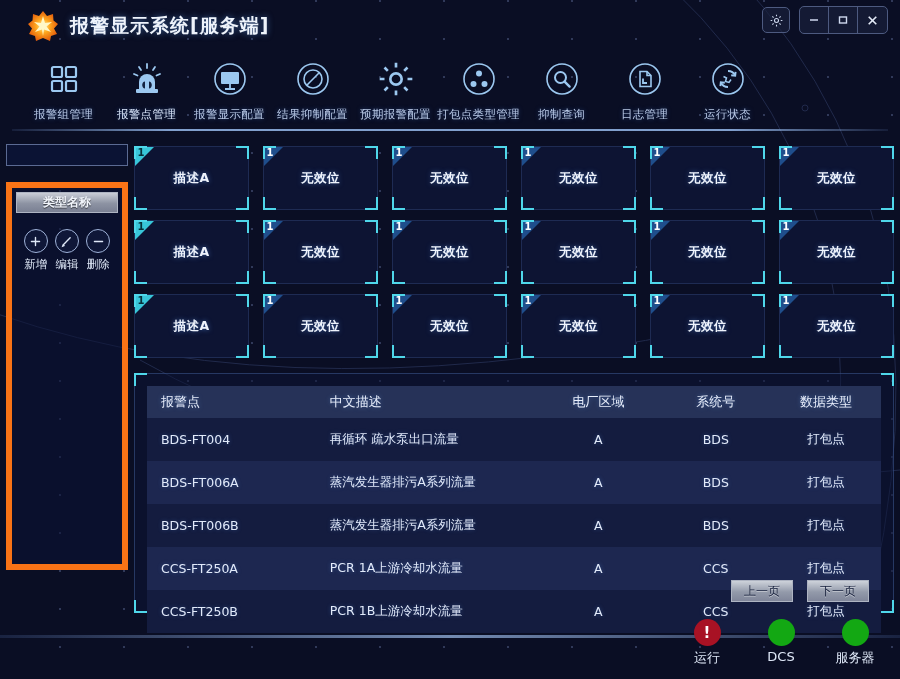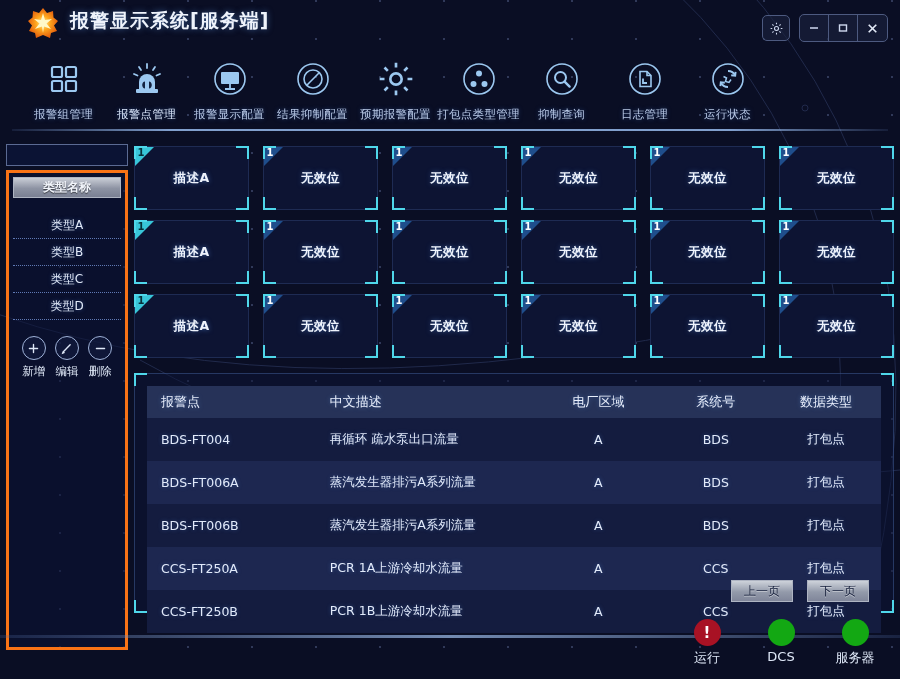--- a/index.html
+++ b/index.html
@@ -16,22 +16,22 @@
     background-image:radial-gradient(circle, rgba(120,140,190,.34) 1.1px, transparent 1.3px);
     background-size:64px 38px;
     background-position:28px 20px;
     pointer-events:none;
   }
   .bg-arcs{ position:absolute; inset:0; pointer-events:none; }
   .app{ position:absolute; inset:0; }
 
   
   .titlebar{
-    position:absolute; left:0; top:8px; width:900px; height:52px;
-    display:flex; align-items:flex-start;
+    position:absolute; left:0; top:0; width:900px; height:52px;
+    display:flex; align-items:center;
   }
   .logo{
     width:30px;height:30px;margin-left:28px;position:relative;flex:none;
   }
   .logo svg{display:block;}
   .app-title{
     margin-left:12px; font-size:19px; font-weight:bold; letter-spacing:1px;
     color:#eef3fb; text-shadow:0 0 6px rgba(90,150,230,.55);
   }
   .win-ctrls{ position:absolute; right:12px; top:6px; display:flex; align-items:center; gap:9px; }
@@ -74,22 +74,22 @@
   .search-box{
     height:22px; border:1px solid #5b6a93; background:#0b1334;
     display:flex; align-items:center; padding:0 4px 0 6px;
   }
   .search-box input{
     flex:1; background:transparent; border:none; outline:none;
     color:#cfe0f7; font-size:11px; font-family:inherit;
   }
   .search-box input::placeholder{ color:#5f6d92; }
   .type-panel{
-    margin-top:4px; height:480px;
-    border:3px solid #f97316; background:rgba(11,19,52,.55);
+    margin-top:16px; height:388px;
+    border:6px solid #f97316; background:rgba(11,19,52,.55);
     padding:4px 4px 0 4px;
   }
   .type-head{
     height:21px; display:flex; align-items:center; justify-content:center;
     background:linear-gradient(180deg,#c9cdd6,#8d93a3 55%,#7a8093);
     border:1px solid #aeb4c2;
     font-size:12px; font-weight:bold; color:#f2f5fb;
     text-shadow:0 1px 1px rgba(0,0,0,.6);
   }
   .type-list{ margin-top:14px; }
@@ -365,26 +365,20 @@
       <span>
         <svg width="13" height="13" viewBox="0 0 16 16" fill="none" stroke="#c3d3ef" stroke-width="1.4">
           <circle cx="6.8" cy="6.8" r="4.6"></circle>
             <path d="M10.3 10.3l4 4" stroke-linecap="round"></path>
         </svg>
       </span>
     </div>
 
     <div class="type-panel">
       <div class="type-head">类型名称</div>
-      <div class="type-list">
-        <div class="type-item">类型A</div>
-        <div class="type-item">类型B</div>
-        <div class="type-item">类型C</div>
-        <div class="type-item">类型D</div>
-      </div>
 
       <div class="actions">
         <div class="action">
           <span class="cir">
             <svg width="13" height="13" viewBox="0 0 16 16" stroke="#dfe8f8" stroke-width="1.7" stroke-linecap="round">
                 <path d="M8 3v10M3 8h10"></path>
               </svg>
           </span>
           <span class="al">新增</span>
         </div>

